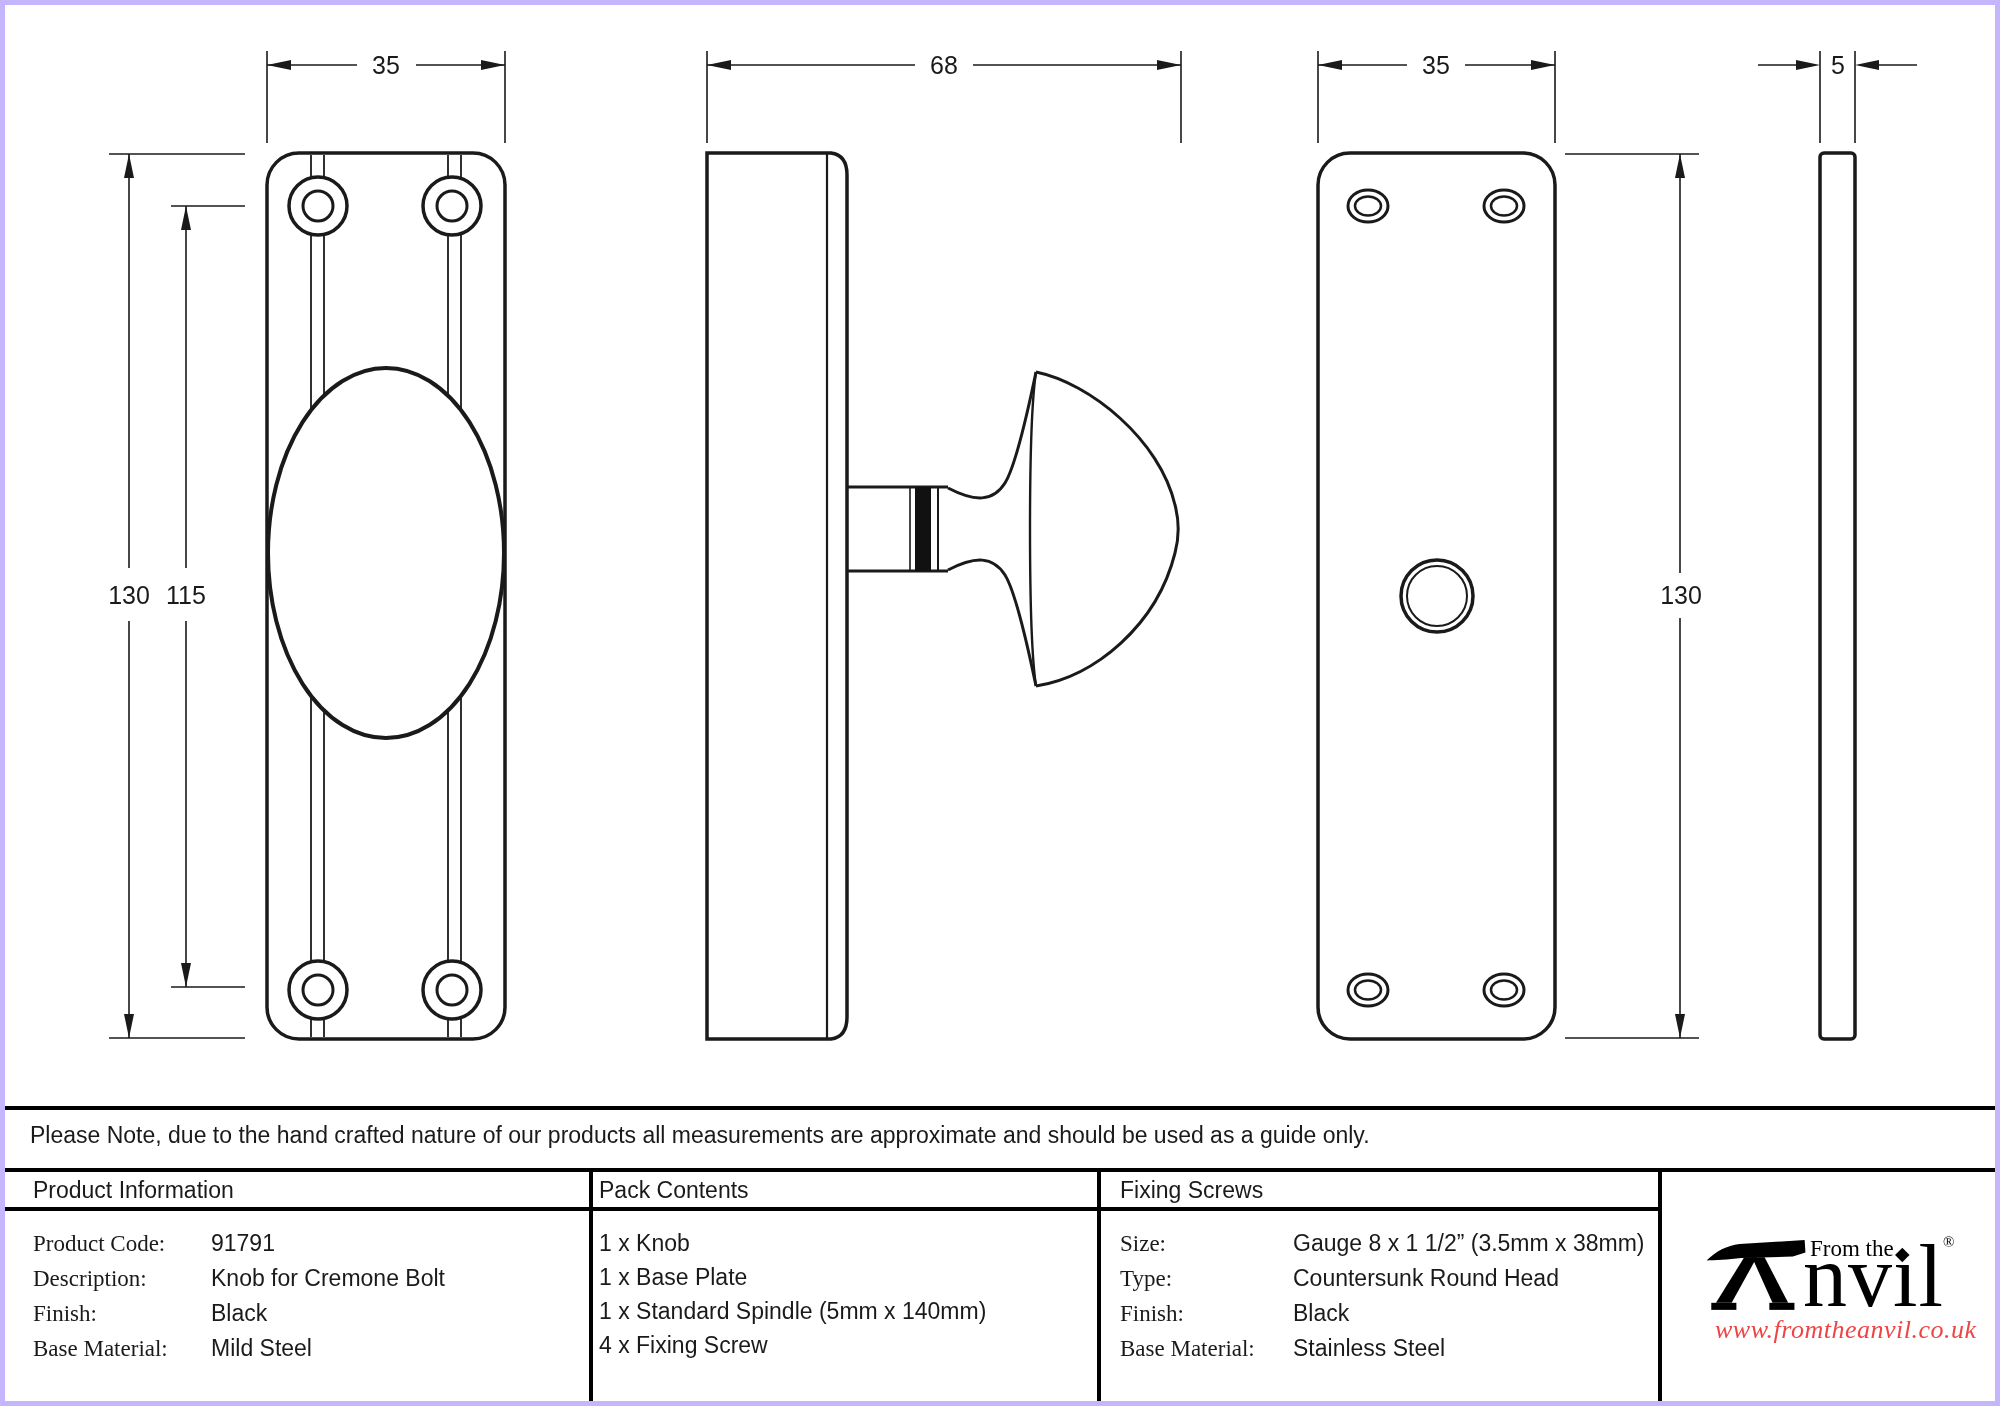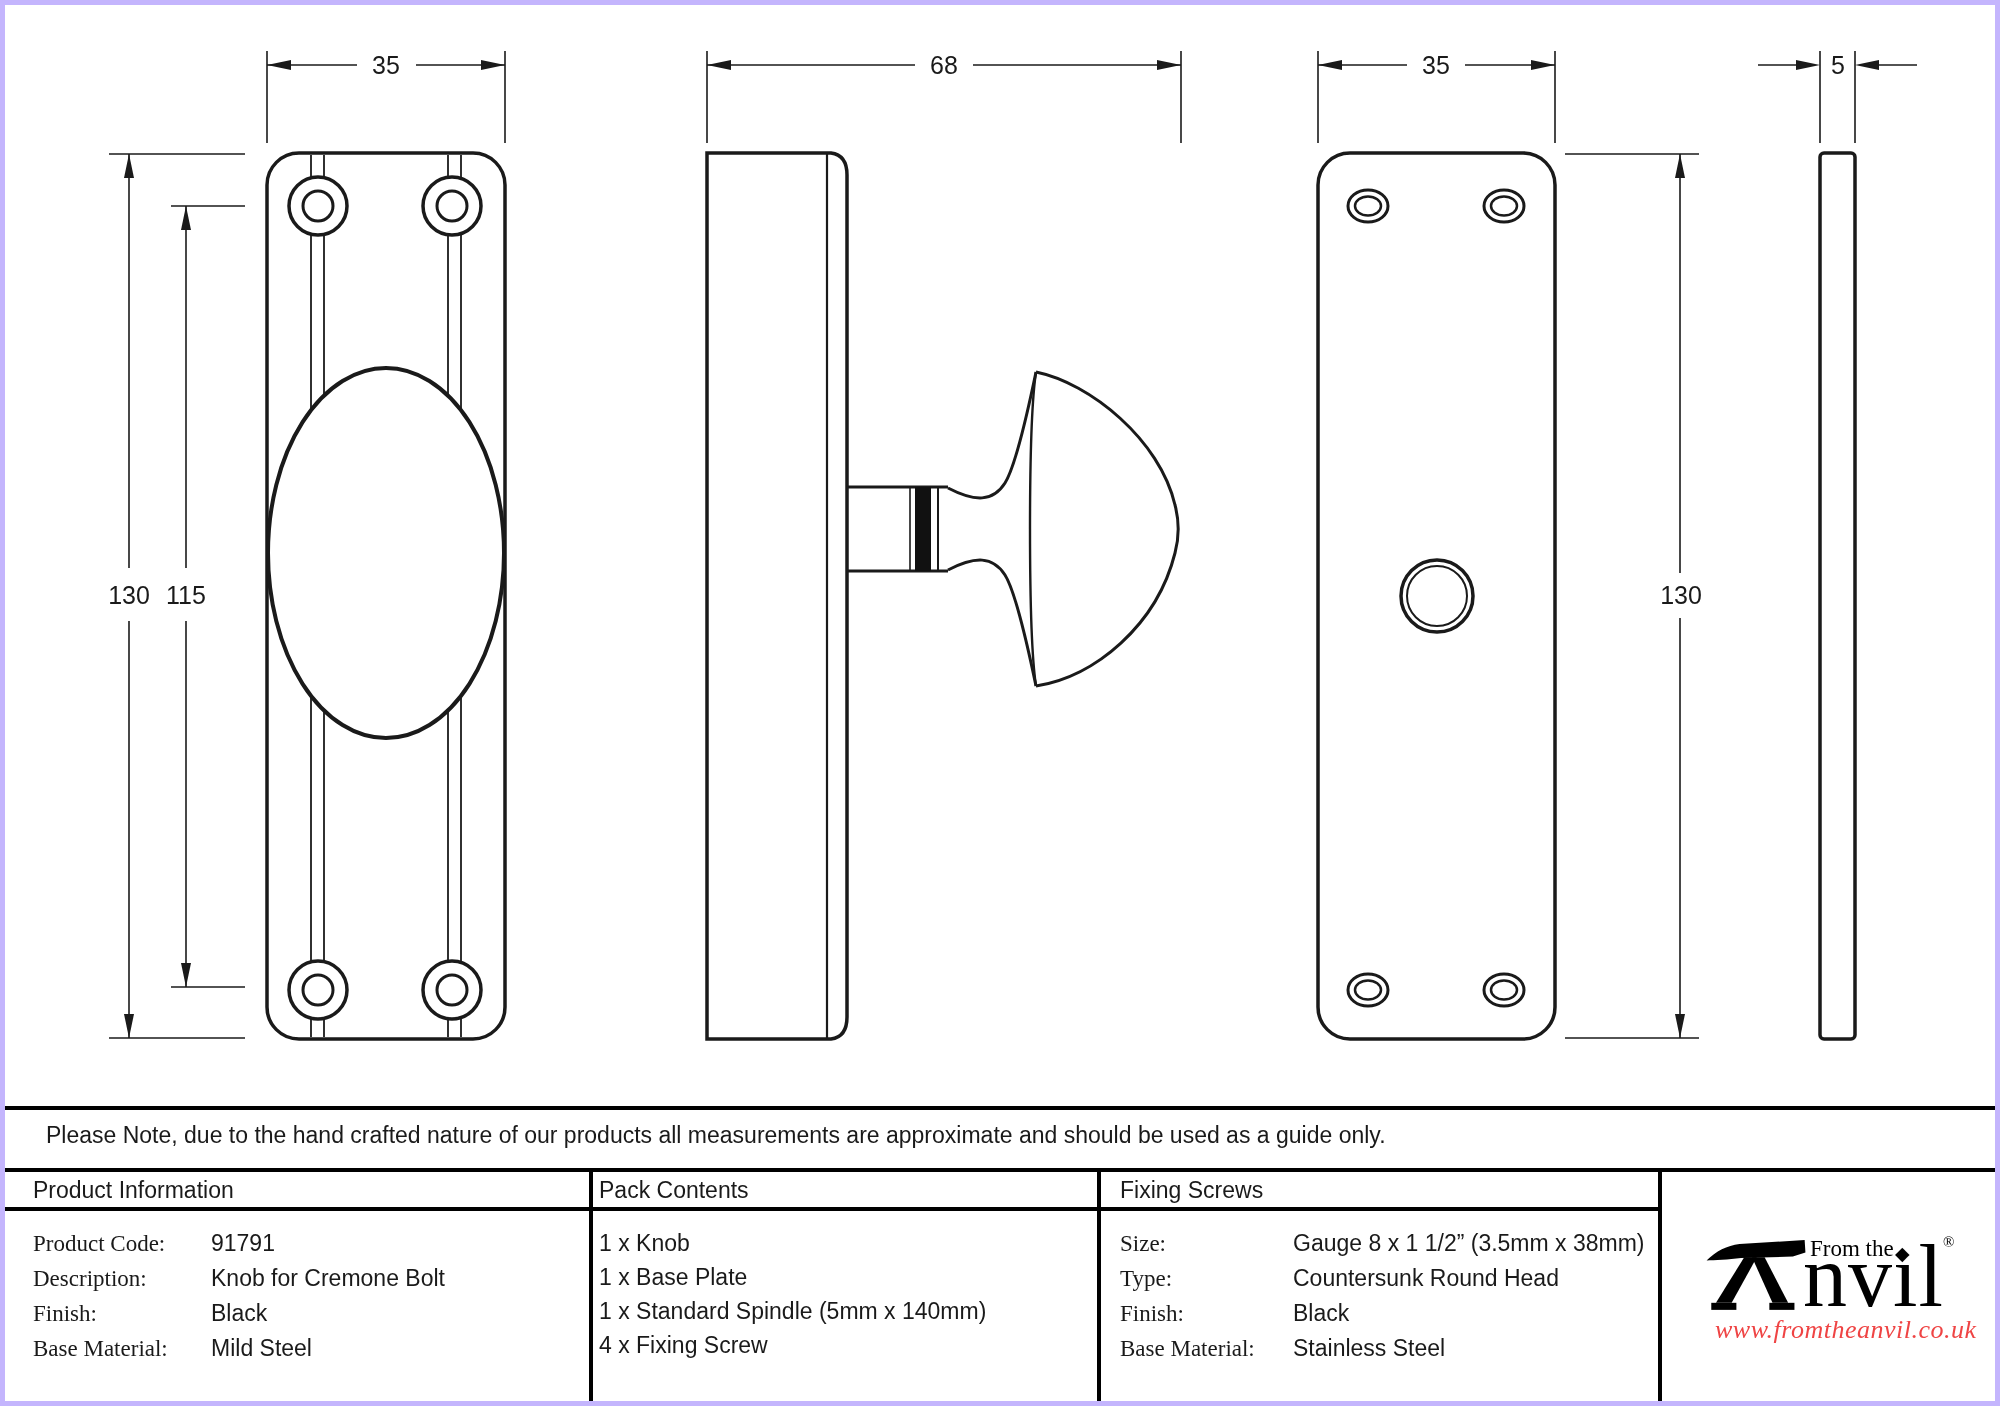--- a/index.html
+++ b/index.html
@@ -13,21 +13,21 @@
     color:#1a1a1a;
     overflow:hidden;
   }
   svg text{
     font-family:"Liberation Sans", sans-serif;
     fill:#1a1a1a;
   }
   .hline,.vline{position:absolute;background:#000;}
   .note-text{
     position:absolute;left:25px;top:1117px;
-    font-size:23px;white-space:nowrap;margin-left:16px;
+    font-size:23px;white-space:nowrap;
   }
   .cell-title{
     position:absolute;top:1172px;font-size:23px;white-space:nowrap;
   }
   .cell-body{
     position:absolute;top:1221px;font-size:23px;line-height:34px;white-space:nowrap;
   }
   .kv .k{display:inline-block;font-family:Liberation Serif, serif;}
   .col1 .k{width:178px;}
   .col3 .k{width:173px;}

